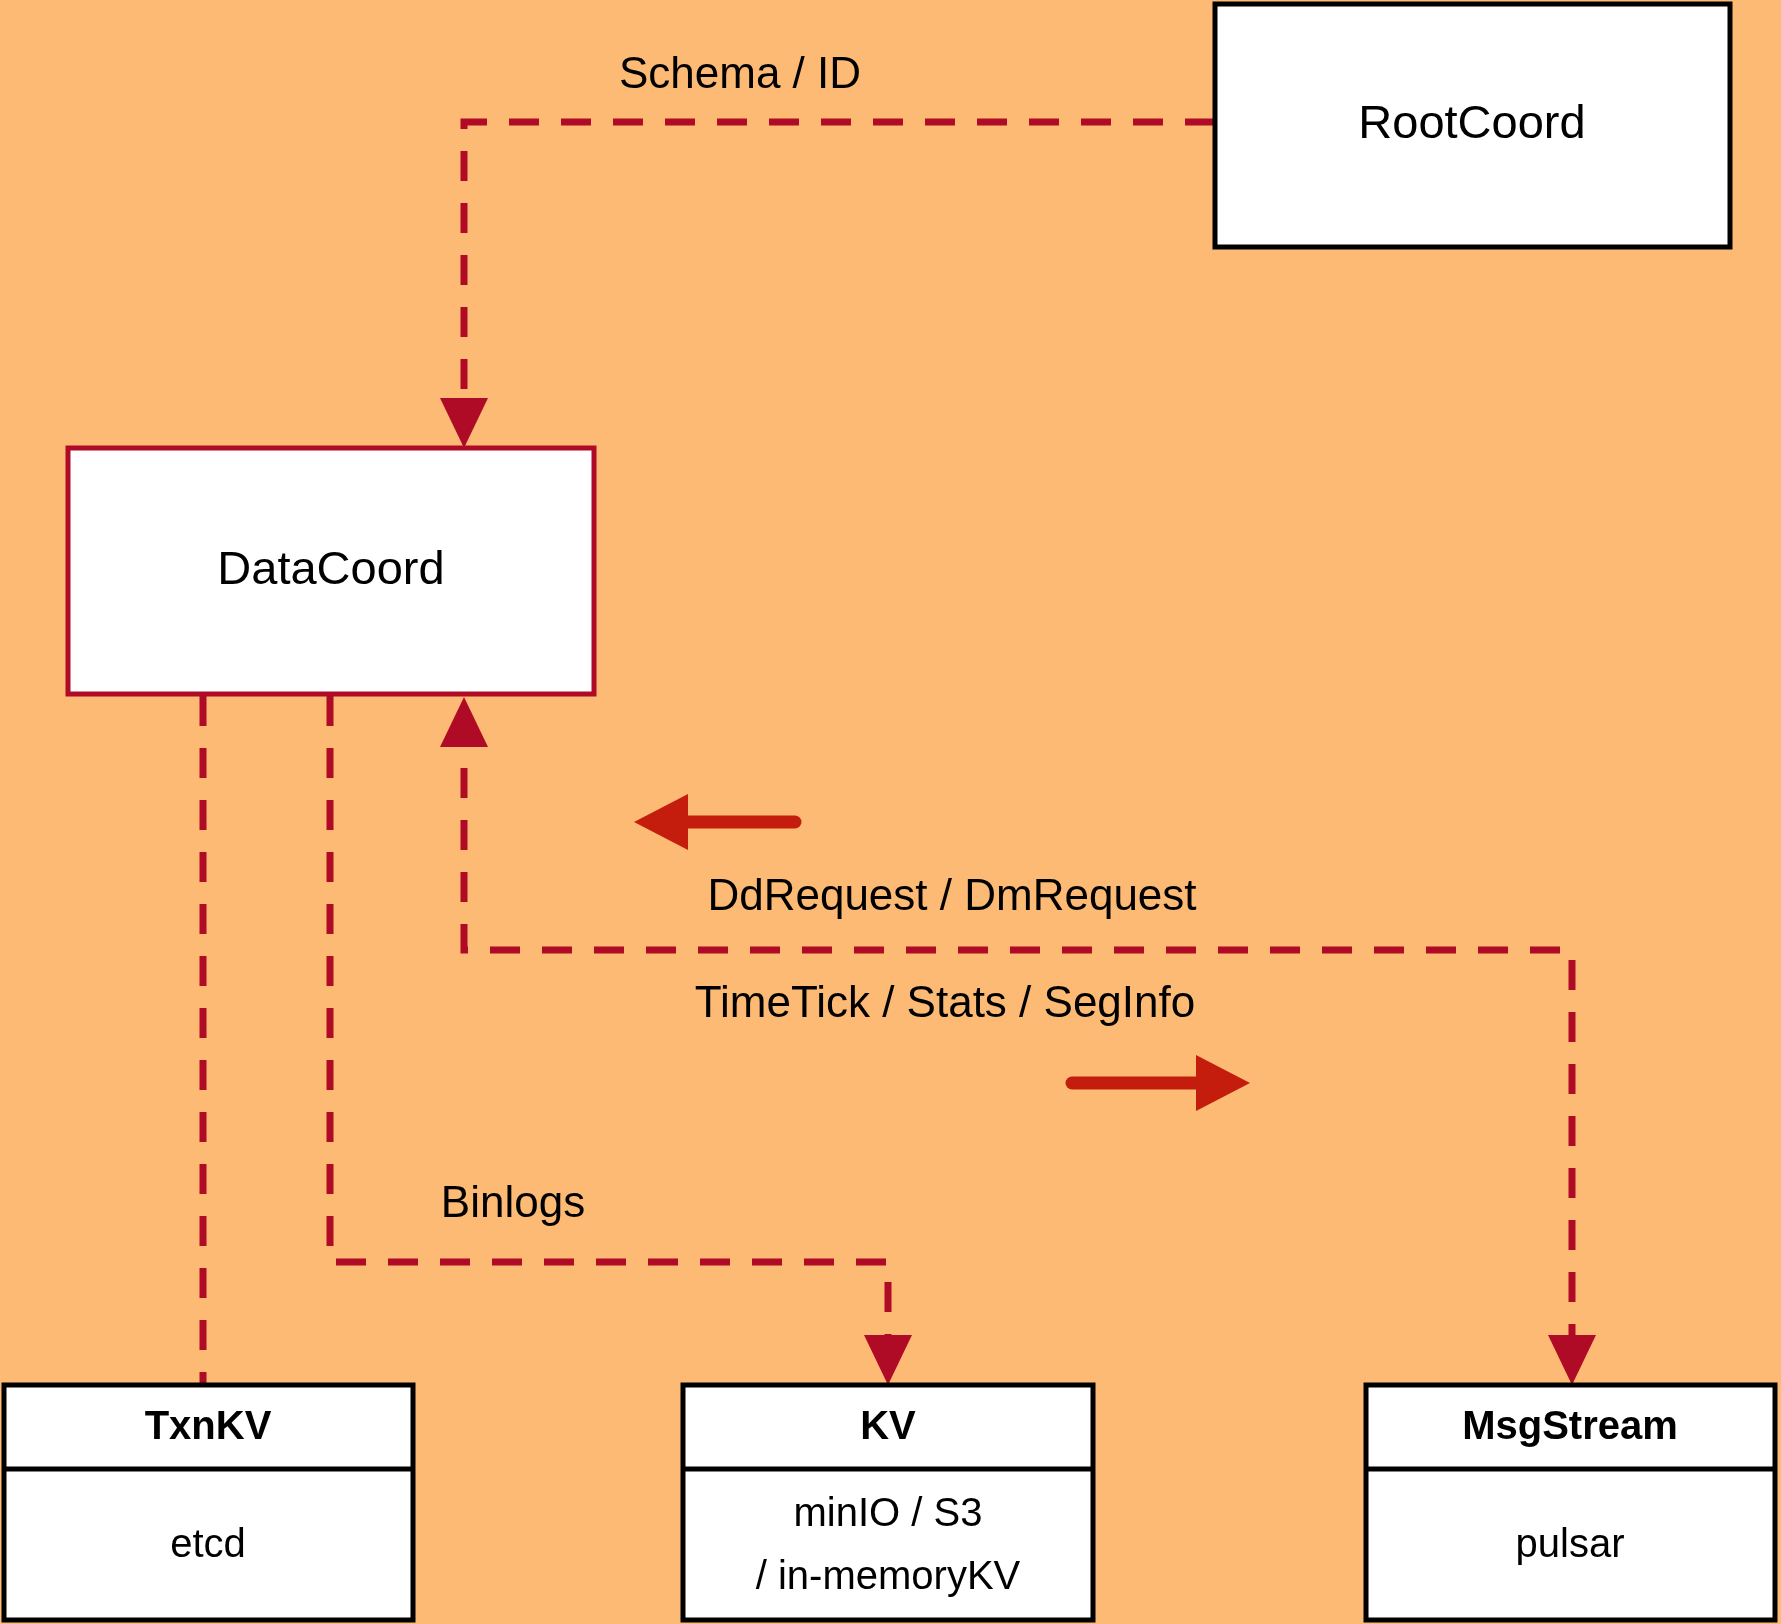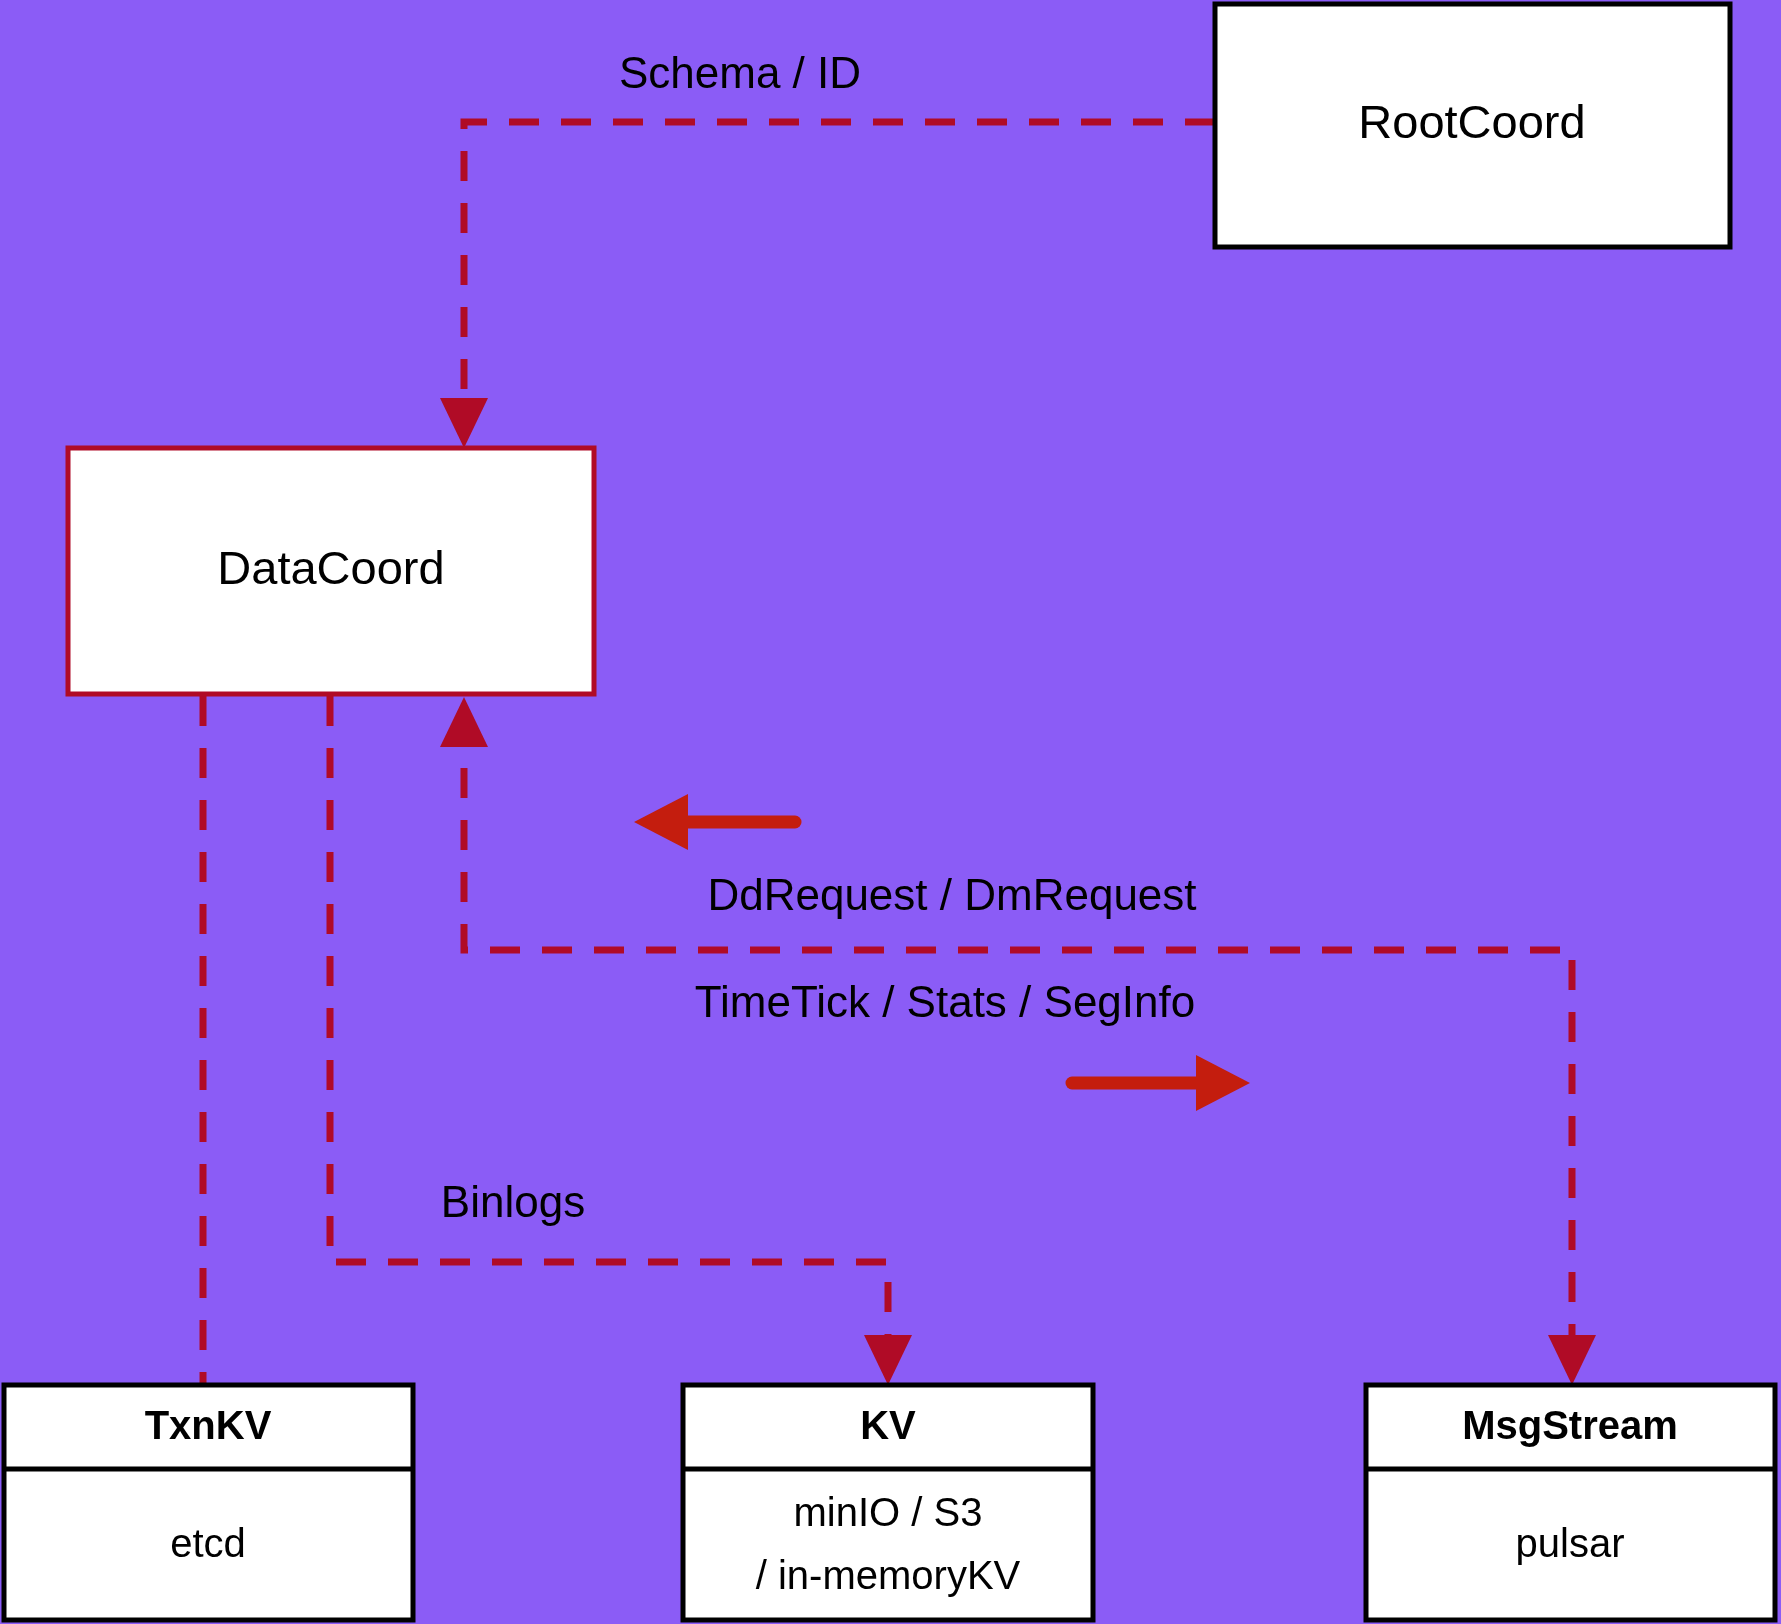--- a/index.html
+++ b/index.html
@@ -11,21 +11,21 @@
   body {
     font-family: "Liberation Sans", sans-serif;
     width: 1781px;
     height: 1624px;
     overflow: hidden;
   }
   #diagram-root {
     position: relative;
     width: 1781px;
     height: 1624px;
-    background: #8b5cf6;
+    background: #fdba74;
   }
   svg.diagram {
     display: block;
     width: 1781px;
     height: 1624px;
   }
   text {
     font-family: "Liberation Sans", sans-serif;
     fill: #000000;
   }

